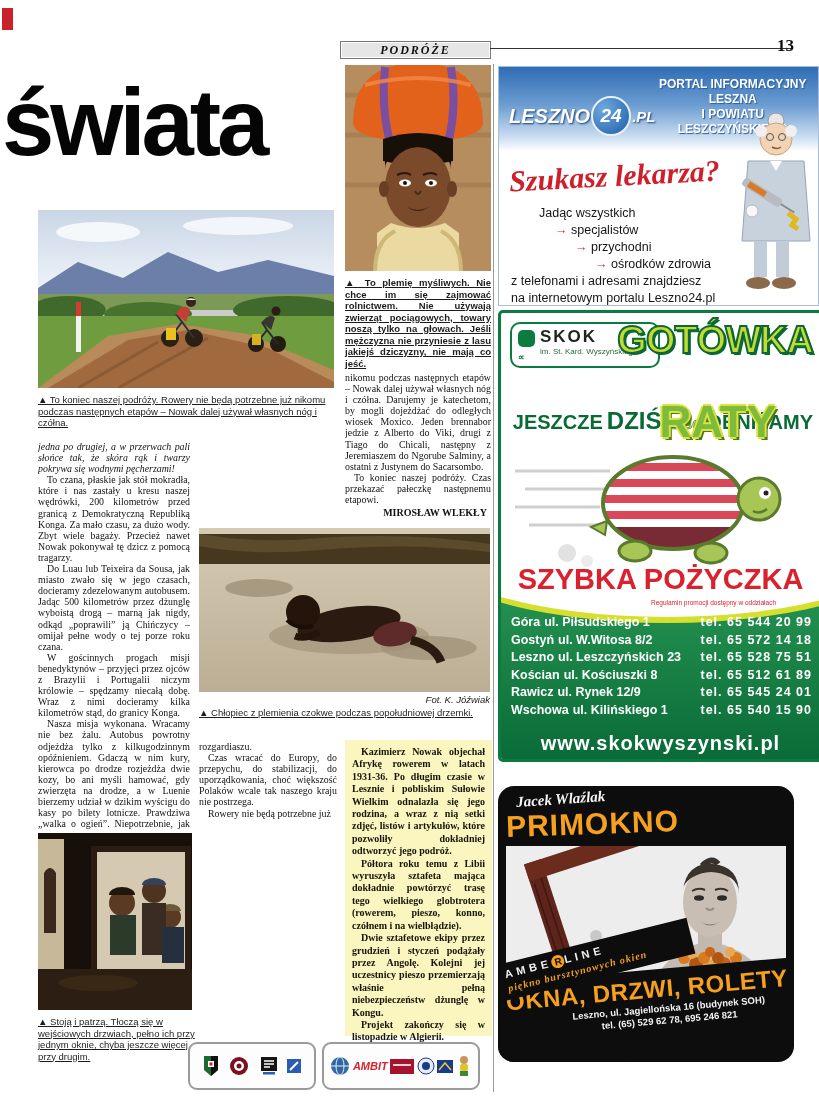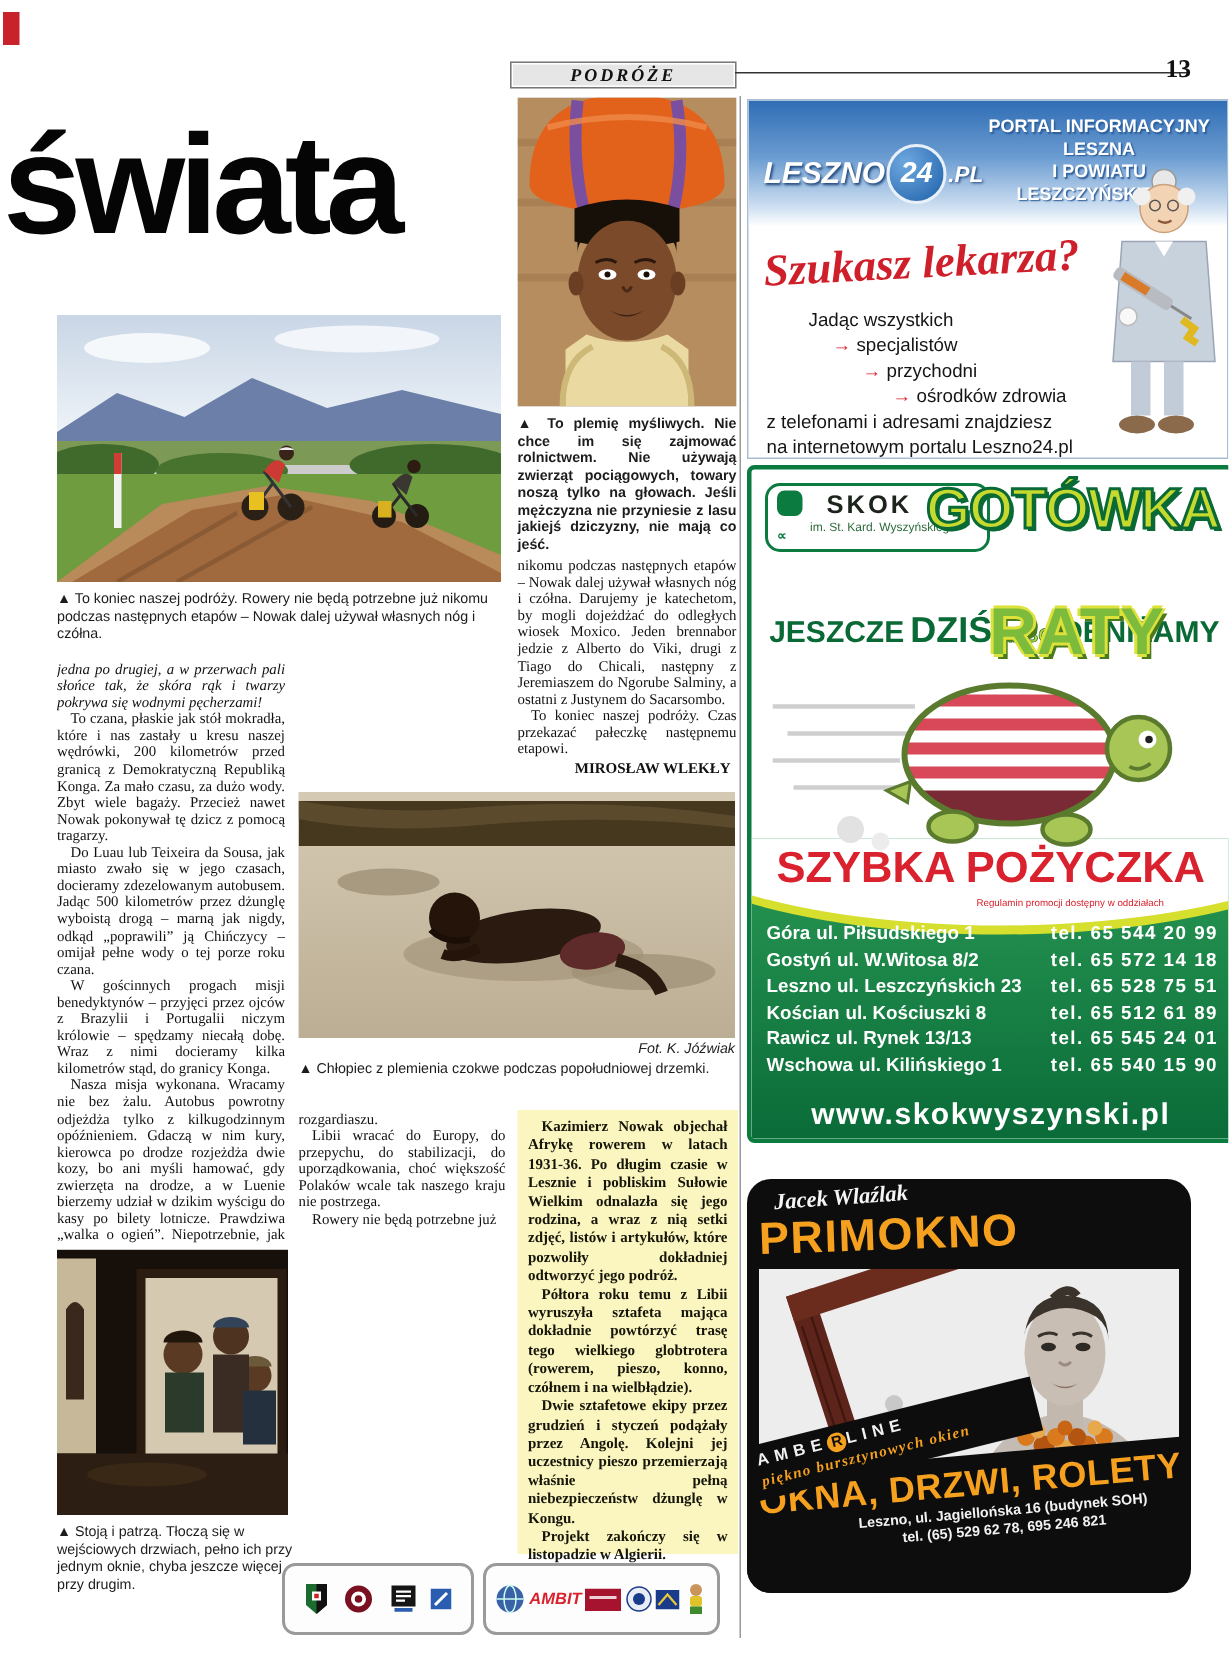--- a/index.html
+++ b/index.html
@@ -15,21 +15,21 @@
   .header-line{left:490px;top:48px;width:302px;height:1px;background:#333;}
   .page-num{left:756px;top:36px;width:38px;text-align:right;font:700 17px "Liberation Serif",serif;}
 
   .headline{left:2px;top:76px;font:700 94px/1 "Liberation Sans",sans-serif;letter-spacing:-4px;color:#050505;}
 
   
   .photo{overflow:hidden;background:#ccc;}
   .photo svg{display:block;}
 
   
-  .cap{font:9.5px/11.5px "Liberation Sans",sans-serif;color:#1c1c1c;}
+  .cap{font:9.5px/11.5px "Liberation Sans",sans-serif;color:#1c1c1c;text-decoration:underline;}
   .cap-b{font-weight:700;text-align:justify;}
   .credit{font:italic 9.5px "Liberation Sans",sans-serif;color:#222;text-align:right;}
   .bodycol{font:9.9px/11.1px "Liberation Serif",serif;text-align:justify;overflow:hidden;}
   .bodycol p{margin:0;text-indent:9px;}
   .bodycol p.noind{text-indent:0;}
   .bodycol p.lead{text-indent:0;font-style:italic;}
   .byline{font:700 10px "Liberation Serif",serif;text-align:right;padding-right:4px;margin-top:2px;}
 
   .yellowbox{background:#fbf6bf;padding:6px 7px;font:700 10px/12.4px "Liberation Serif",serif;
     color:#15150a;text-align:justify;}
@@ -56,21 +56,21 @@
   .lz-list .li3{padding-left:92px;}
   .lz-arrow{color:#d9222e;font-weight:900;}
   .lz-foot{padding-left:8px;}
   .lz-doctor{position:absolute;right:2px;top:42px;}
 
   
   .ad-skok{left:498px;top:310px;width:319px;height:446px;border:3px solid #0b7b40;border-radius:5px;
     background:#fff;overflow:hidden;}
   .skok-logobox{position:absolute;left:9px;top:9px;width:150px;height:46px;border:2.5px solid #0b7b40;
     border-radius:10px;background:#fff;padding:3px 6px;box-sizing:border-box;}
-  .skok-logorow{display:flex;align-items:flex-start;gap:16px;}
+  .skok-logorow{display:flex;align-items:flex-end;gap:5px;}
   .skok-crest{width:17px;height:17px;border-radius:5px;background:#0b7b40;display:inline-block;}
   .skok-name{font:800 17px "Liberation Sans",sans-serif;color:#1c241c;letter-spacing:2px;}
   .skok-sub{font:8px "Liberation Sans",sans-serif;color:#2c6b3c;padding-left:22px;}
   .skok-fish{color:#0b7b40;font:700 9px "Liberation Sans",sans-serif;position:absolute;left:6px;bottom:4px;}
   .gotowka{position:absolute;right:7px;top:6px;font:900 38px "Liberation Sans",sans-serif;color:#c6d92f;
     -webkit-text-stroke:2px #0a6a36;text-shadow:2px 2px 0 #0a6a36;letter-spacing:-1px;}
   .skok-line2{position:absolute;right:7px;top:58px;white-space:nowrap;margin-top:36px;}
   .skok-line2 .w1{font:800 20px "Liberation Sans",sans-serif;color:#0a6a36;}
   .skok-line2 .w2{font:900 24px "Liberation Sans",sans-serif;color:#0a6a36;}
   .skok-line2 .w3{font:900 13px "Liberation Sans",sans-serif;color:#c6d92f;-webkit-text-stroke:.5px #0a6a36;}
@@ -229,21 +229,21 @@
         <path d="M212,112 q24,6 30,22" stroke="#2a1a10" stroke-width="9" fill="none"></path>
         <path d="M120,104 q-14,8 -24,4" stroke="#241409" stroke-width="7" fill="none"></path>
       </g>
     </svg>
   </div>
   <div class="abs credit" style="left:199px;top:694px;width:291px;">Fot. K. Jóźwiak</div>
   <div class="abs cap" style="left:199px;top:707px;width:291px;">▲ Chłopiec z plemienia czokwe podczas popołudniowej drzemki.</div>
 
   <div class="abs bodycol" style="left:199px;top:741px;width:138px;height:96px;">
     <p class="noind">rozgardiaszu.</p>
-    <p>Libii wracać do Europy, do przepychu, do stabilizacji, do uporządkowania, choć większość Polaków wcale tak naszego kraju nie postrzega.</p>
+    <p>Czas wracać do Europy, do przepychu, do stabilizacji, do uporządkowania, choć większość Polaków wcale tak naszego kraju nie postrzega.</p>
     <p>Rowery nie będą potrzebne już</p>
   </div>
 
   <div class="abs photo" style="left:345px;top:65px;width:146px;height:206px;">
     <svg width="146" height="206" viewBox="0 0 146 206">
       <rect width="146" height="206" fill="#b68d5f"></rect>
       <path d="M0,30 h146 M0,70 h146 M0,120 h146" stroke="#9c7448" stroke-width="5" opacity="0.5"></path>
       <g>
         <path d="M8,58 Q8,-2 73,-2 Q138,-2 138,58 Q138,74 73,78 Q8,74 8,58 Z" fill="#e2621c"></path>
         <path d="M40,2 Q36,40 44,74" stroke="#7a4fa0" stroke-width="8" fill="none"></path>
@@ -449,21 +449,21 @@
           <span class="skok-street">ul. Leszczyńskich 23</span>
           <span class="skok-tel">tel. 65 528 75 51</span>
         </div>
         <div class="skok-row">
           <span class="skok-city">Kościan</span>
           <span class="skok-street">ul. Kościuszki 8</span>
           <span class="skok-tel">tel. 65 512 61 89</span>
         </div>
         <div class="skok-row">
           <span class="skok-city">Rawicz</span>
-          <span class="skok-street">ul. Rynek 13/13</span>
+          <span class="skok-street">ul. Rynek 12/9</span>
           <span class="skok-tel">tel. 65 545 24 01</span>
         </div>
         <div class="skok-row">
           <span class="skok-city">Wschowa</span>
           <span class="skok-street">ul. Kilińskiego 1</span>
           <span class="skok-tel">tel. 65 540 15 90</span>
         </div>
       </div>
       <div class="skok-site">www.skokwyszynski.pl</div>
     </div>

